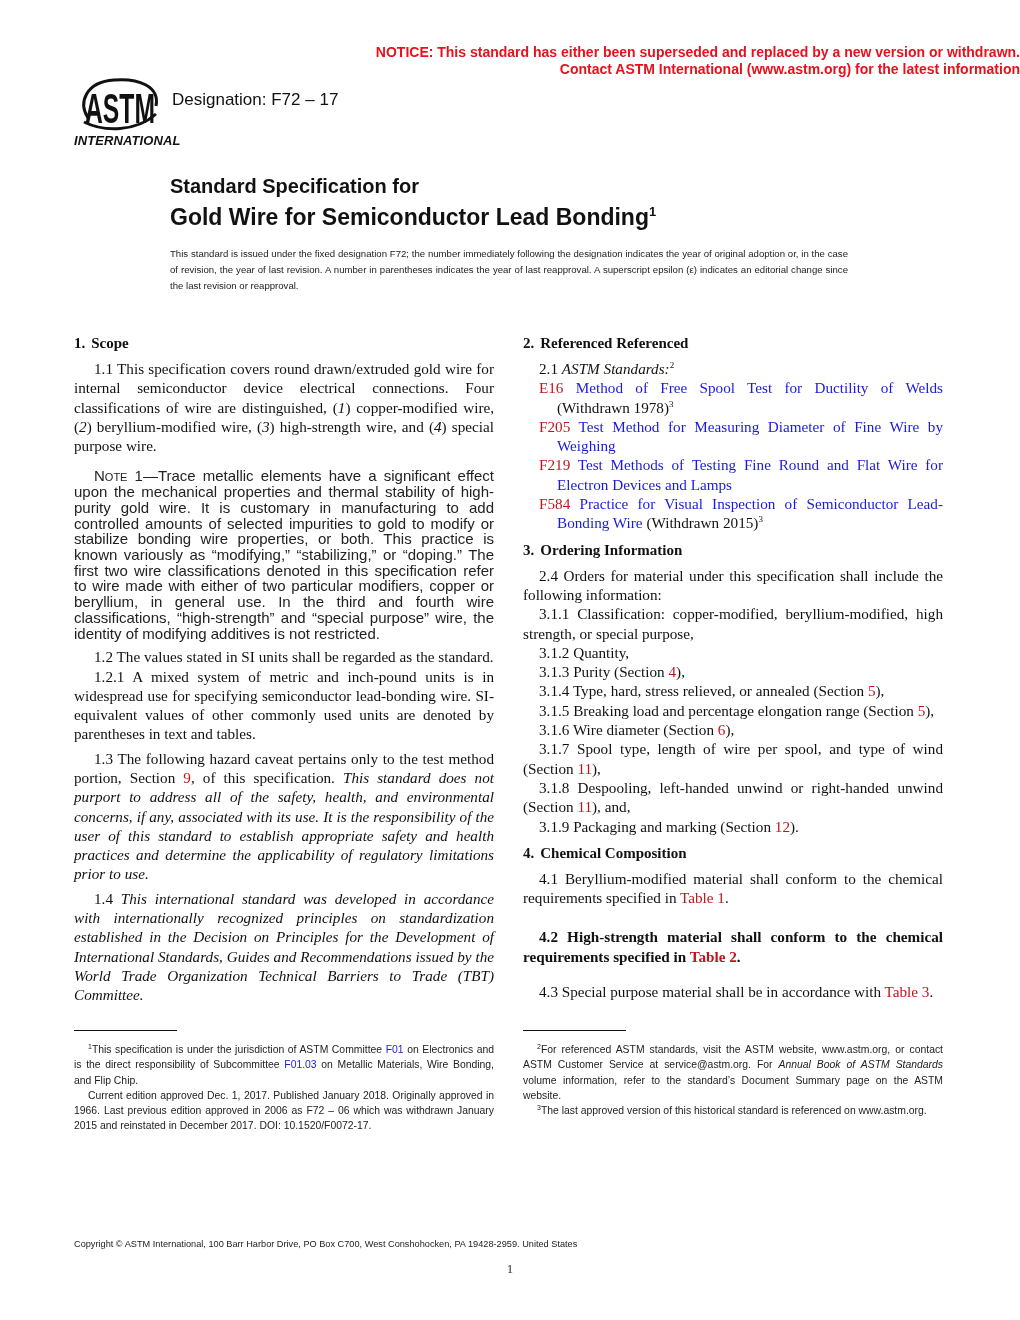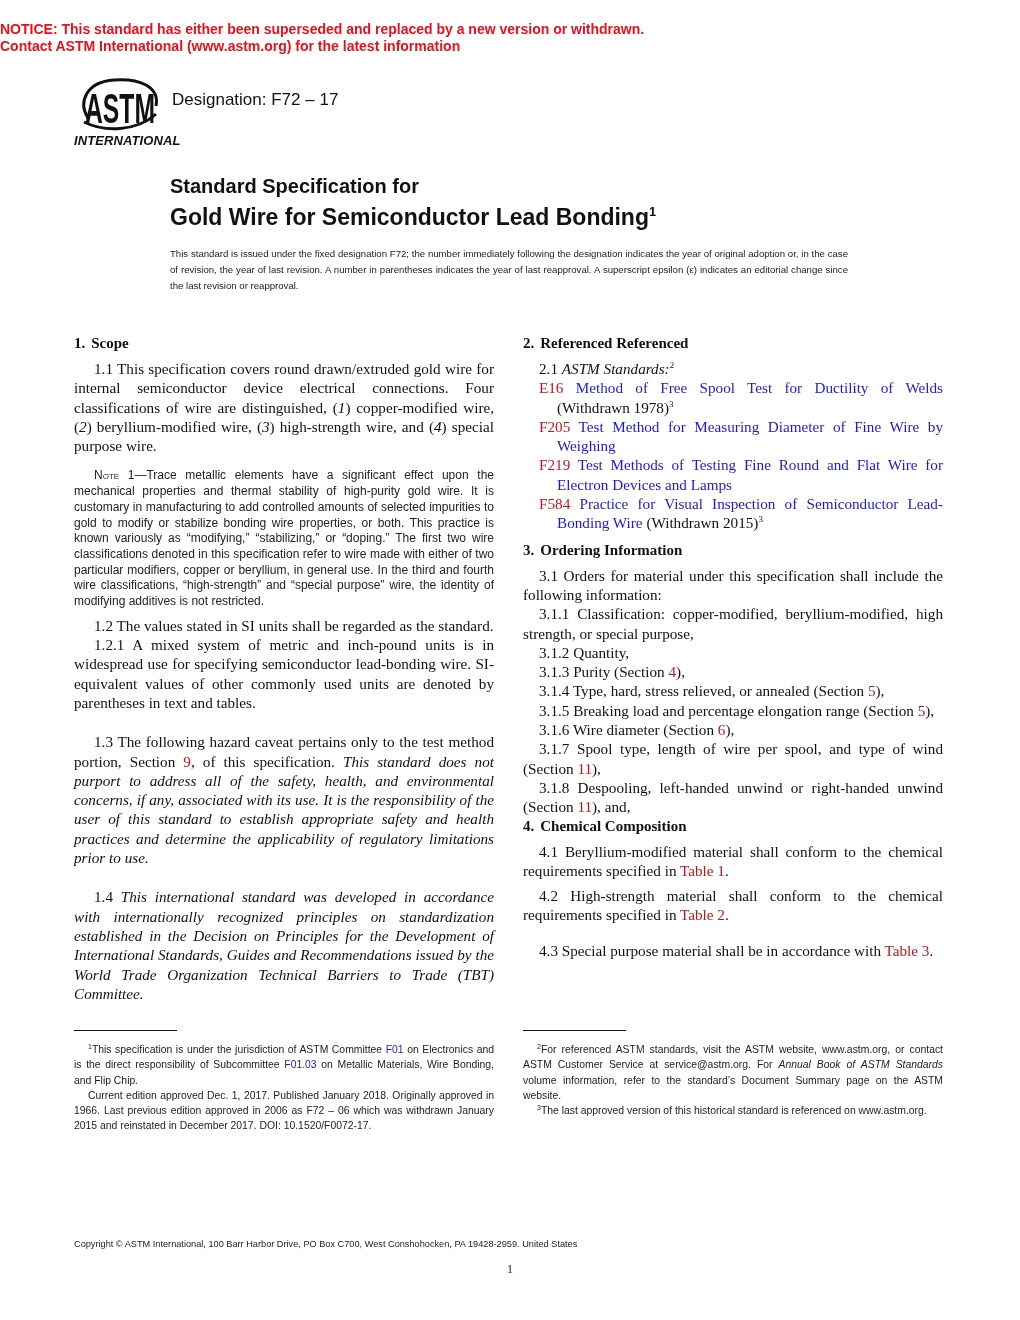--- a/index.html
+++ b/index.html
@@ -1,19 +1,19 @@
 <!DOCTYPE html>
 <html><head>
   <meta charset="utf-8">
   <style>
     * { box-sizing: border-box; margin: 0; padding: 0; }
     html, body { width: 1020px; height: 1320px; background: #ffffff; overflow: hidden; }
     body { position: relative; font-family: "Liberation Serif", serif; color: #111; }
 
-    .notice { position: absolute; top: 21px; left: 0; width: 1020px; text-align: left;
+    .notice { position: absolute; top: 44px; left: 0; width: 1020px; text-align: right;
       font-family: "Liberation Sans", sans-serif; font-weight: bold; color: #e8101b; font-size: 14px; line-height: 17px; }
 
     .logo { position: absolute; left: 74px; top: 76px; width: 90px; height: 70px; }
     .logo-word { position: absolute; left: 0; top: 57px; width: 90px; text-align: right;
       font-family: "Liberation Sans", sans-serif; font-style: italic; font-weight: bold; font-size: 13px; letter-spacing: 0.1px; color: #111; }
 
     .designation { position: absolute; left: 172px; top: 90px; font-family: "Liberation Sans", sans-serif;
       font-size: 17px; color: #111; }
 
     .title { position: absolute; left: 170px; top: 174px; font-family: "Liberation Sans", sans-serif; font-weight: bold; color: #111; }
@@ -25,22 +25,22 @@
       font-size: 9.6px; line-height: 16px; color: #222; text-align: justify; }
 
     .col { position: absolute; top: 334px; width: 420px; }
     .col-left { left: 74px; }
     .col-right { left: 523px; }
 
     h2.sec { font-family: "Liberation Serif", serif; font-weight: bold; font-size: 15px; line-height: 19px; margin-bottom: 6px; }
     h2.sec .num { margin-right: 6px; }
 
     p.para { font-size: 15.2px; line-height: 19.3px; text-align: justify; text-indent: 20px; }
-    p.para.gap { margin-top: 20px; }
-    p.note { font-family: "Liberation Sans", sans-serif; font-size: 12px; line-height: 15.7px; text-align: justify; text-indent: 20px; margin-top: 13px; margin-bottom: 6px; color: #222; }
+    p.para.gap { margin-top: 5px; }
+    p.note { font-family: "Liberation Sans", sans-serif; font-size: 15px; line-height: 15.7px; text-align: justify; text-indent: 20px; margin-top: 13px; margin-bottom: 6px; color: #222; }
     .smallcaps { font-variant: small-caps; }
     .link-red { color: #c0141b; }
     i.it { font-style: italic; }
     sup.fn { font-size: 9px; vertical-align: 6px; line-height: 0; }
 
     .ref { font-size: 15.2px; line-height: 19.3px; padding-left: 34px; text-indent: -18px; text-align: justify; }
     .ref .code { color: #c0141b; }
     .ref .rtitle { color: #1a1adb; }
     .ref-lead { font-size: 15.2px; line-height: 19.3px; padding-left: 16px; margin-bottom: 0; }
 
@@ -98,33 +98,34 @@
 
 <div class="col col-right">
   <h2 class="sec"><span class="num">2.</span><span>Referenced Referenced</span></h2>
   <p class="ref-lead"><span>2.1 </span><i class="it">ASTM Standards:</i><sup class="fn">2</sup></p>
   <div class="ref"><span class="code">E16</span> <span class="rtitle">Method of Free Spool Test for Ductility of Welds</span><span> (Withdrawn 1978)</span><sup class="fn">3</sup></div>
   <div class="ref"><span class="code">F205</span> <span class="rtitle">Test Method for Measuring Diameter of Fine Wire by Weighing</span></div>
   <div class="ref"><span class="code">F219</span> <span class="rtitle">Test Methods of Testing Fine Round and Flat Wire for Electron Devices and Lamps</span></div>
   <div class="ref" style="margin-bottom:8px;"><span class="code">F584</span> <span class="rtitle">Practice for Visual Inspection of Semiconductor Lead-Bonding Wire</span><span> (Withdrawn 2015)</span><sup class="fn">3</sup></div>
 
   <h2 class="sec"><span class="num">3.</span><span>Ordering Information</span></h2>
-  <p class="item">3.1 Orders for material under this specification shall include the following information:</p>
+  <p class="item">2.4 Orders for material under this specification shall include the following information:</p>
   <p class="item"><span>3.1.1 Classification: copper-modified, beryllium-modified, high strength, or special purpose,</span></p>
   <p class="item"><span>3.1.2 Quantity,</span></p>
   <p class="item"><span>3.1.3 Purity (Section </span><span class="link-red">4</span><span>),</span></p>
   <p class="item"><span>3.1.4 Type, hard, stress relieved, or annealed (Section </span><span class="link-red">5</span><span>),</span></p>
   <p class="item"><span>3.1.5 Breaking load and percentage elongation range (Section </span><span class="link-red">5</span><span>),</span></p>
   <p class="item"><span>3.1.6 Wire diameter (Section </span><span class="link-red">6</span><span>),</span></p>
   <p class="item"><span>3.1.7 Spool type, length of wire per spool, and type of wind (Section </span><span class="link-red">11</span><span>),</span></p>
   <p class="item"><span>3.1.8 Despooling, left-handed unwind or right-handed unwind (Section </span><span class="link-red">11</span><span>), and,</span></p>
+  <p class="item" style="margin-bottom:8px;"><span>3.1.9 Packaging and marking (Section </span><span class="link-red">12</span><span>).</span></p>
 
   <h2 class="sec"><span class="num">4.</span><span>Chemical Composition</span></h2>
   <p class="item"><span>4.1 Beryllium-modified material shall conform to the chemical requirements specified in </span><span class="link-red">Table 1</span><span>.</span></p>
-  <p class="item" style="margin-top:6px;"><span>4.2 High-strength material shall conform to the chemical requirements specified in </span><span class="link-red">Table 2</span><span>.</span></p>
+  <p class="item" style="margin-top:20px;font-weight:bold;"><span>4.2 High-strength material shall conform to the chemical requirements specified in </span><span class="link-red">Table 2</span><span>.</span></p>
   <p class="item" style="margin-top:16px;"><span>4.3 Special purpose material shall be in accordance with </span><span class="link-red">Table 3</span><span>.</span></p>
 </div>
 
 <div class="fn-rule left"></div>
 <div class="fn-rule right"></div>
 
 <div class="footnotes left">
   <p><sup>1</sup><span>This specification is under the jurisdiction of ASTM Committee </span><span class="blue">F01</span><span> on Electronics and is the direct responsibility of Subcommittee </span><span class="blue">F01.03</span><span> on Metallic Materials, Wire Bonding, and Flip Chip.</span></p>
   <p>Current edition approved Dec. 1, 2017. Published January 2018. Originally approved in 1966. Last previous edition approved in 2006 as F72 – 06 which was withdrawn January 2015 and reinstated in December 2017. DOI: 10.1520/F0072-17.</p>
 </div>

